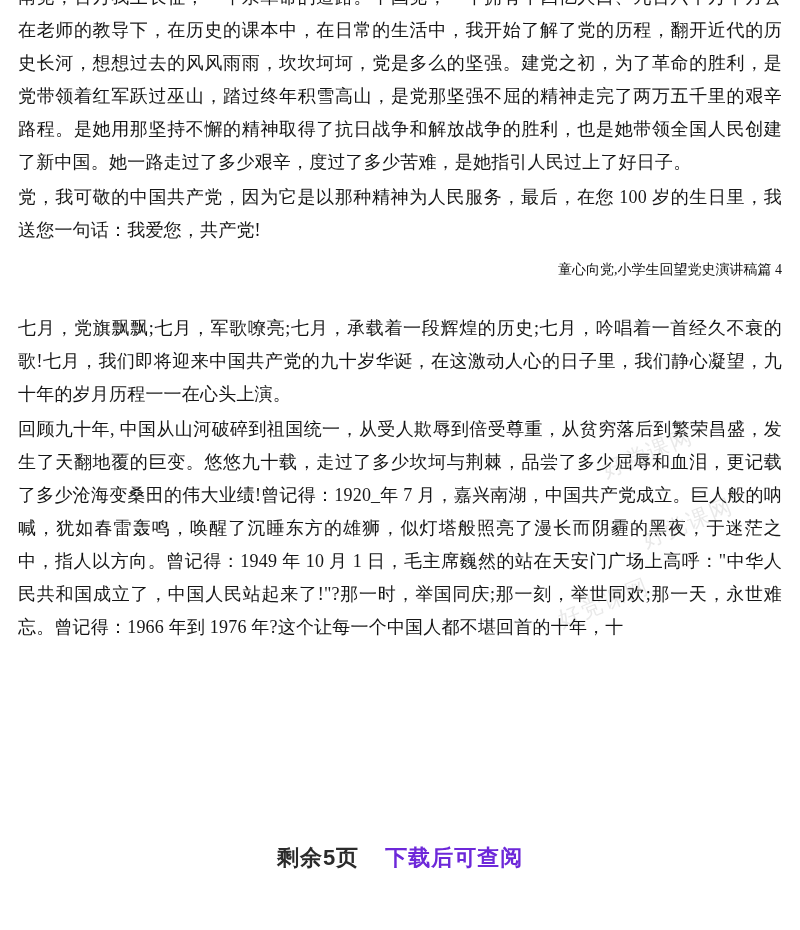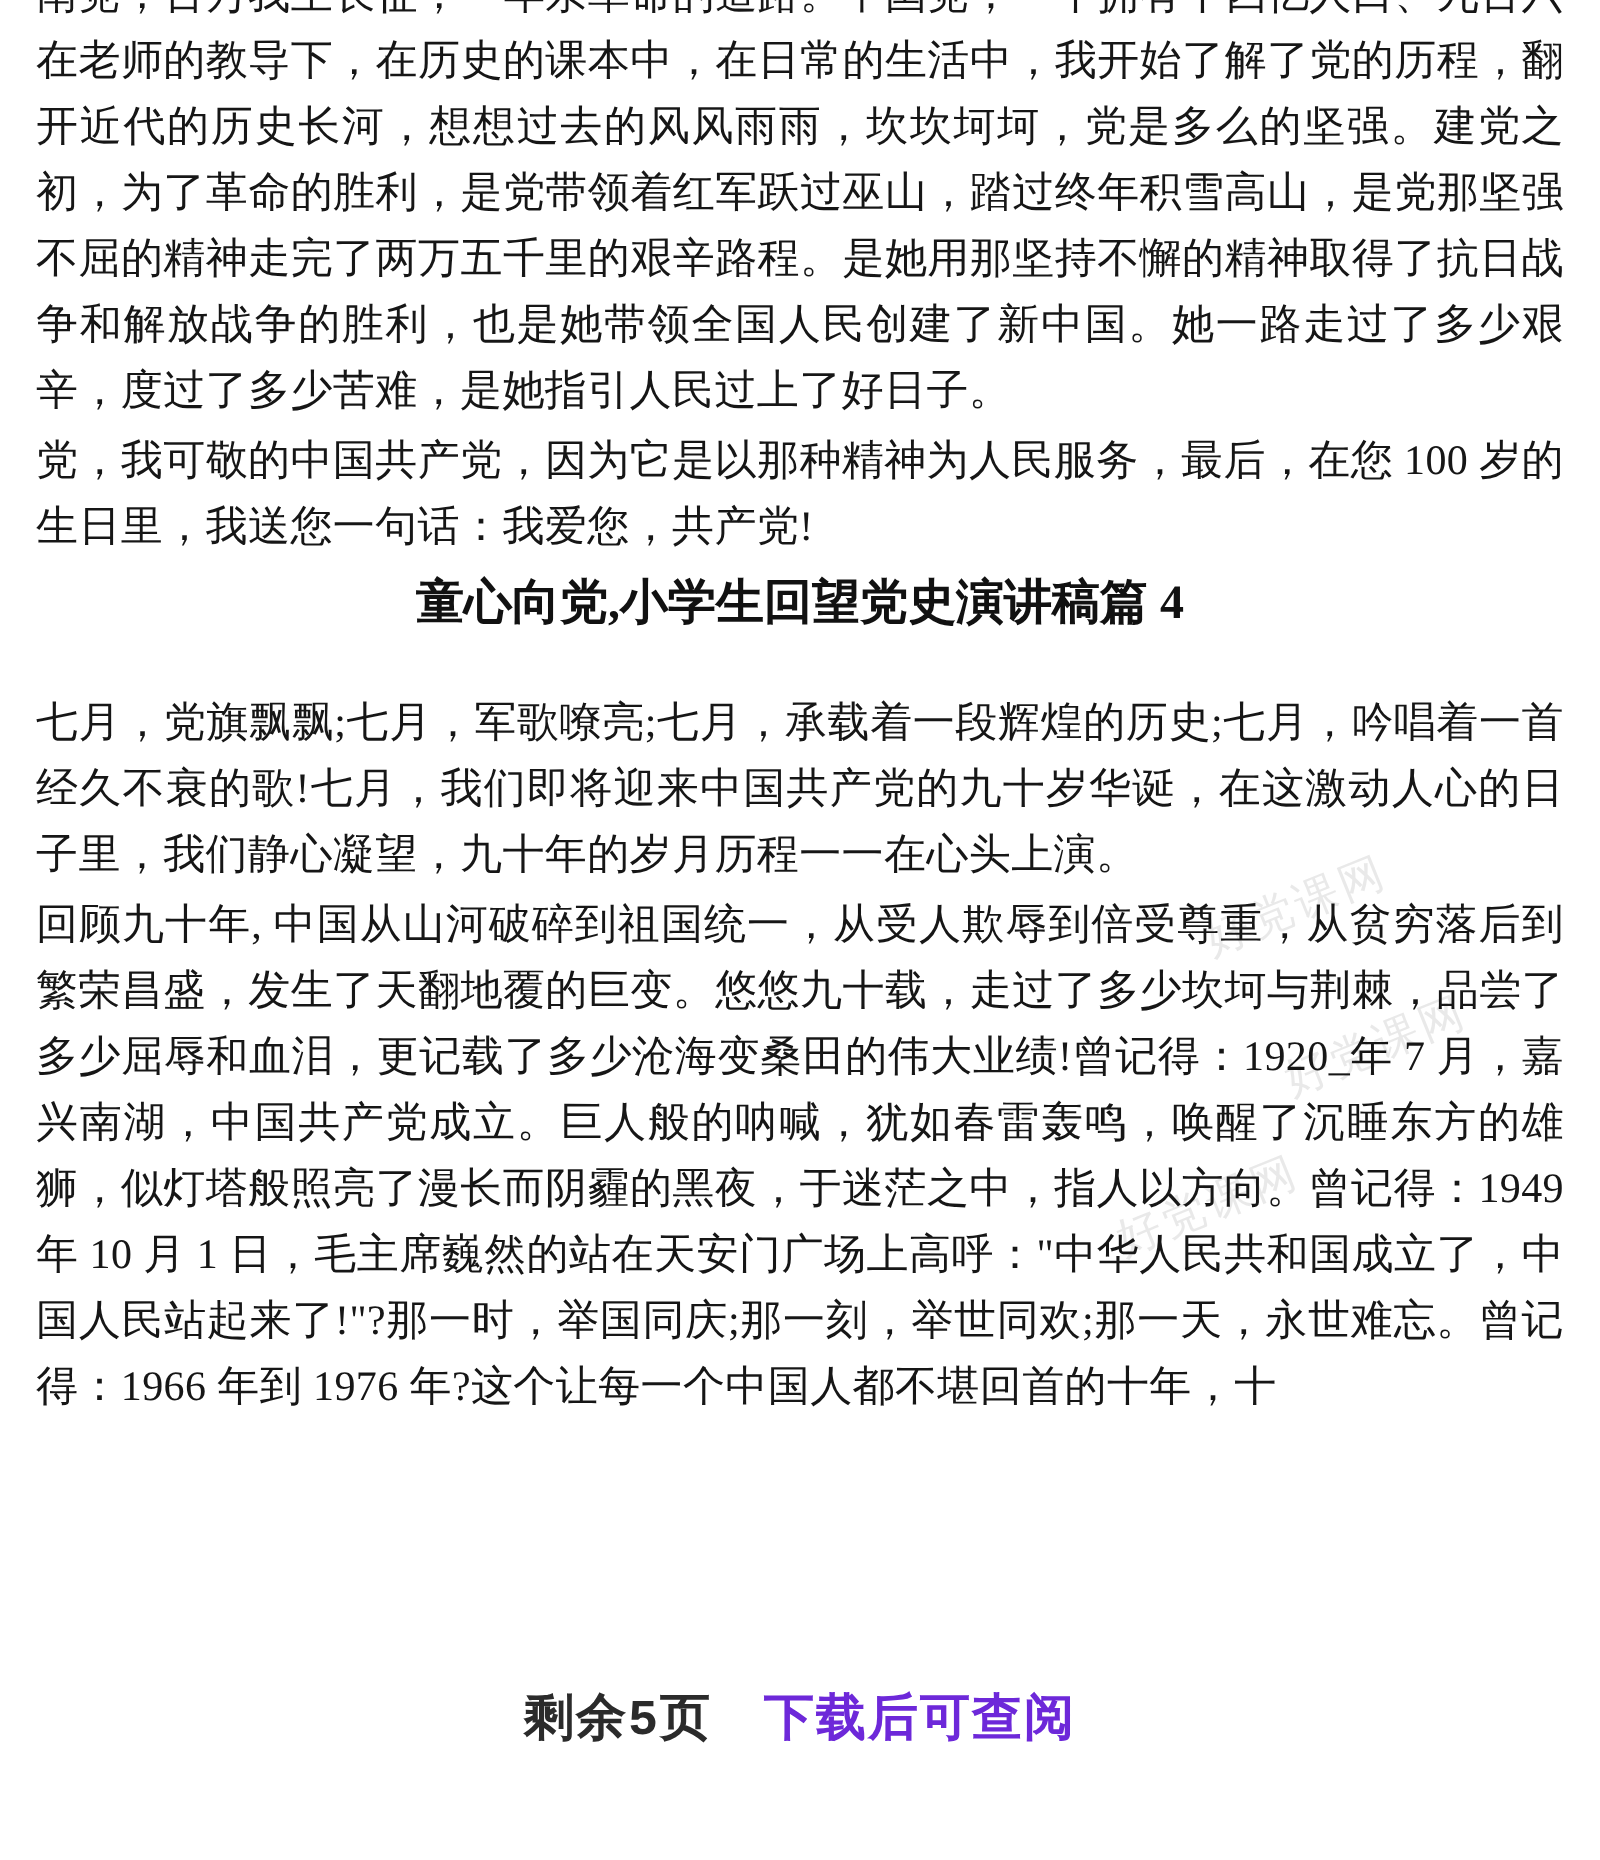--- a/index.html
+++ b/index.html
@@ -21,46 +21,46 @@
     height: 930px;
     box-sizing: border-box;
     padding: 0 18px;
   }
   .doc-body {
     position: relative;
     z-index: 2;
   }
   p.para {
     margin: 0 0 2px 0;
-    font-size: 21px;
+    font-size: 18px;
     line-height: 33px;
     text-align: justify;
     text-justify: inter-ideograph;
     letter-spacing: 0.2px;
     color: #161616;
   }
   .clip-wrap {
     height: 14px;
     overflow: hidden;
     position: relative;
   }
   .clip-wrap p {
     position: absolute;
     top: -19px;
     left: 0;
     right: 0;
     margin: 0;
   }
   p.heading {
     margin: 6px 0 0 0;
-    font-size: 24px;
+    font-size: 14px;
     line-height: 33px;
-    font-weight: bold;
+    font-weight: normal;
     color: #111;
-    text-align: center;
+    text-align: right;
   }
   .gap {
     height: 26px;
   }
   .watermark {
     position: absolute;
     z-index: 1;
     color: rgba(120,120,120,0.16);
     font-size: 22px;
     font-family: "Liberation Sans", sans-serif;
@@ -81,22 +81,22 @@
     background: #ffffff;
     z-index: 5;
     display: flex;
     align-items: center;
     justify-content: center;
   }
   .footer-inner {
     display: flex;
     align-items: baseline;
     gap: 26px;
-    font-family: Liberation Mono, monospace;
-    font-size: 25px;
+    font-family: Liberation Sans, sans-serif;
+    font-size: 22px;
     font-weight: bold;
     color: #2b2b2b;
     letter-spacing: 1px;
     transform: translateY(-6px);
   }
   .footer-inner .remain { color: #2b2b2b; }
   .footer-inner .action { color: #6d28d9; }
   .sep-line {
     position: absolute;
     left: 0;

